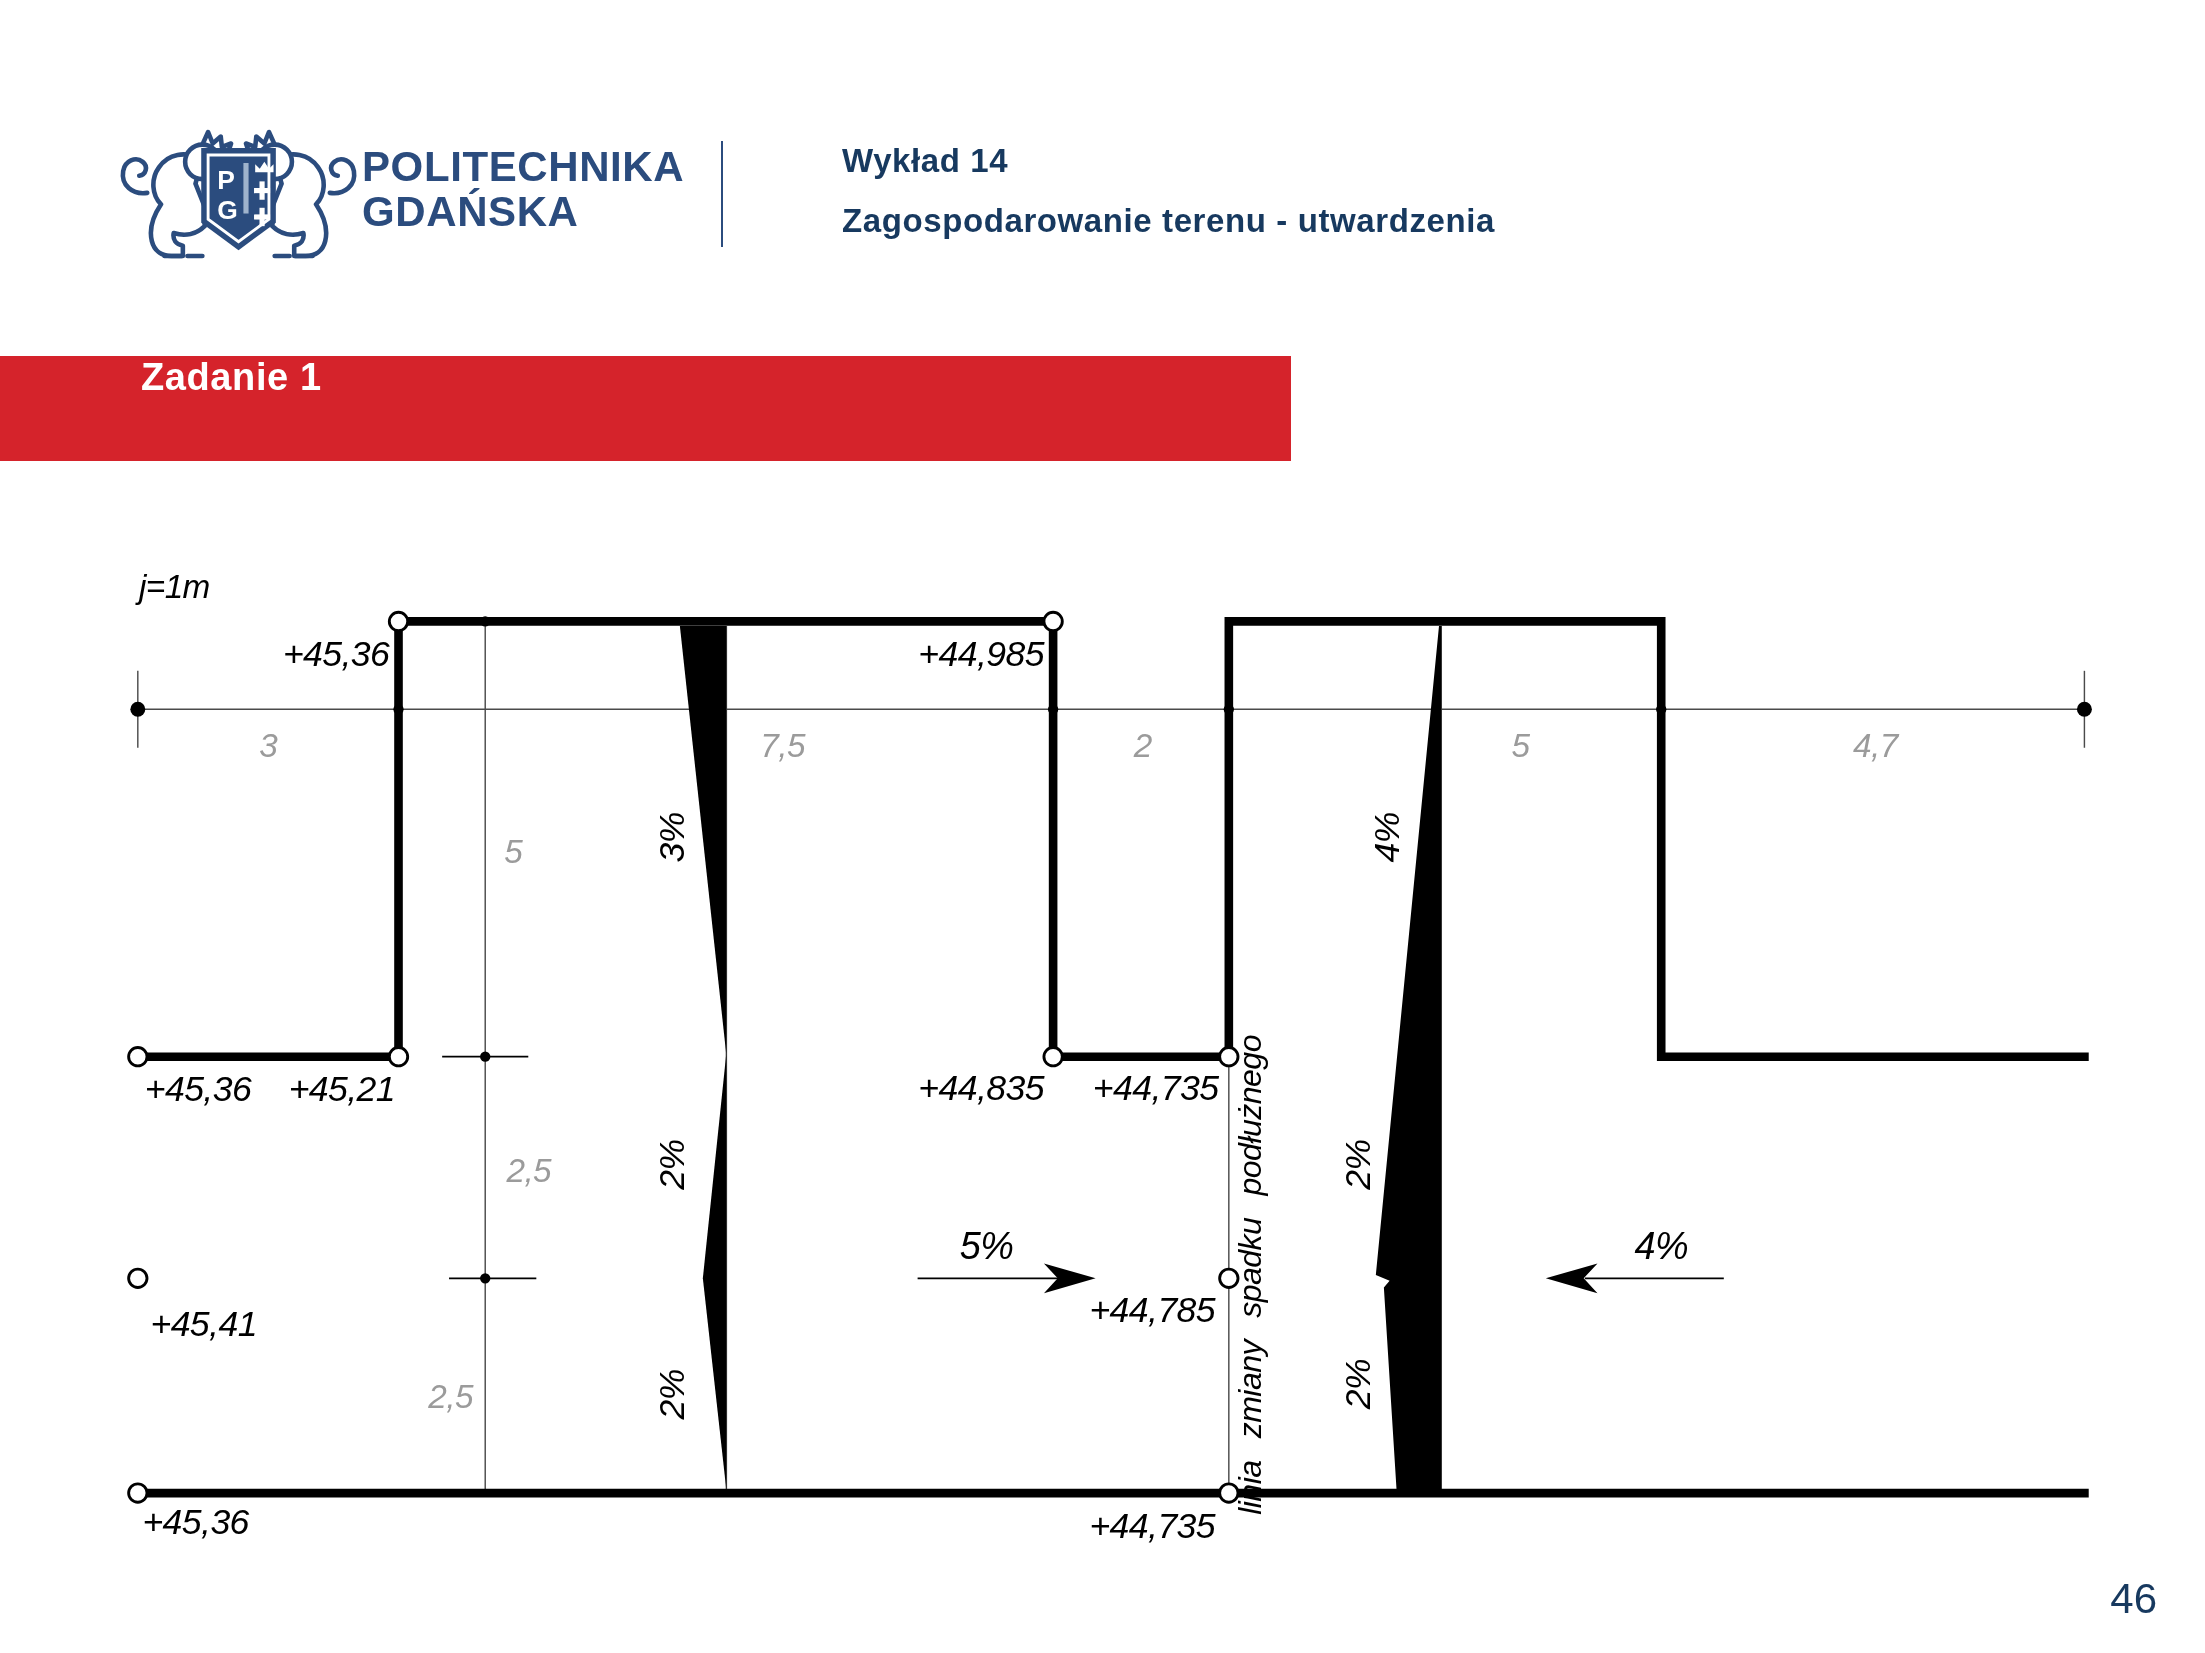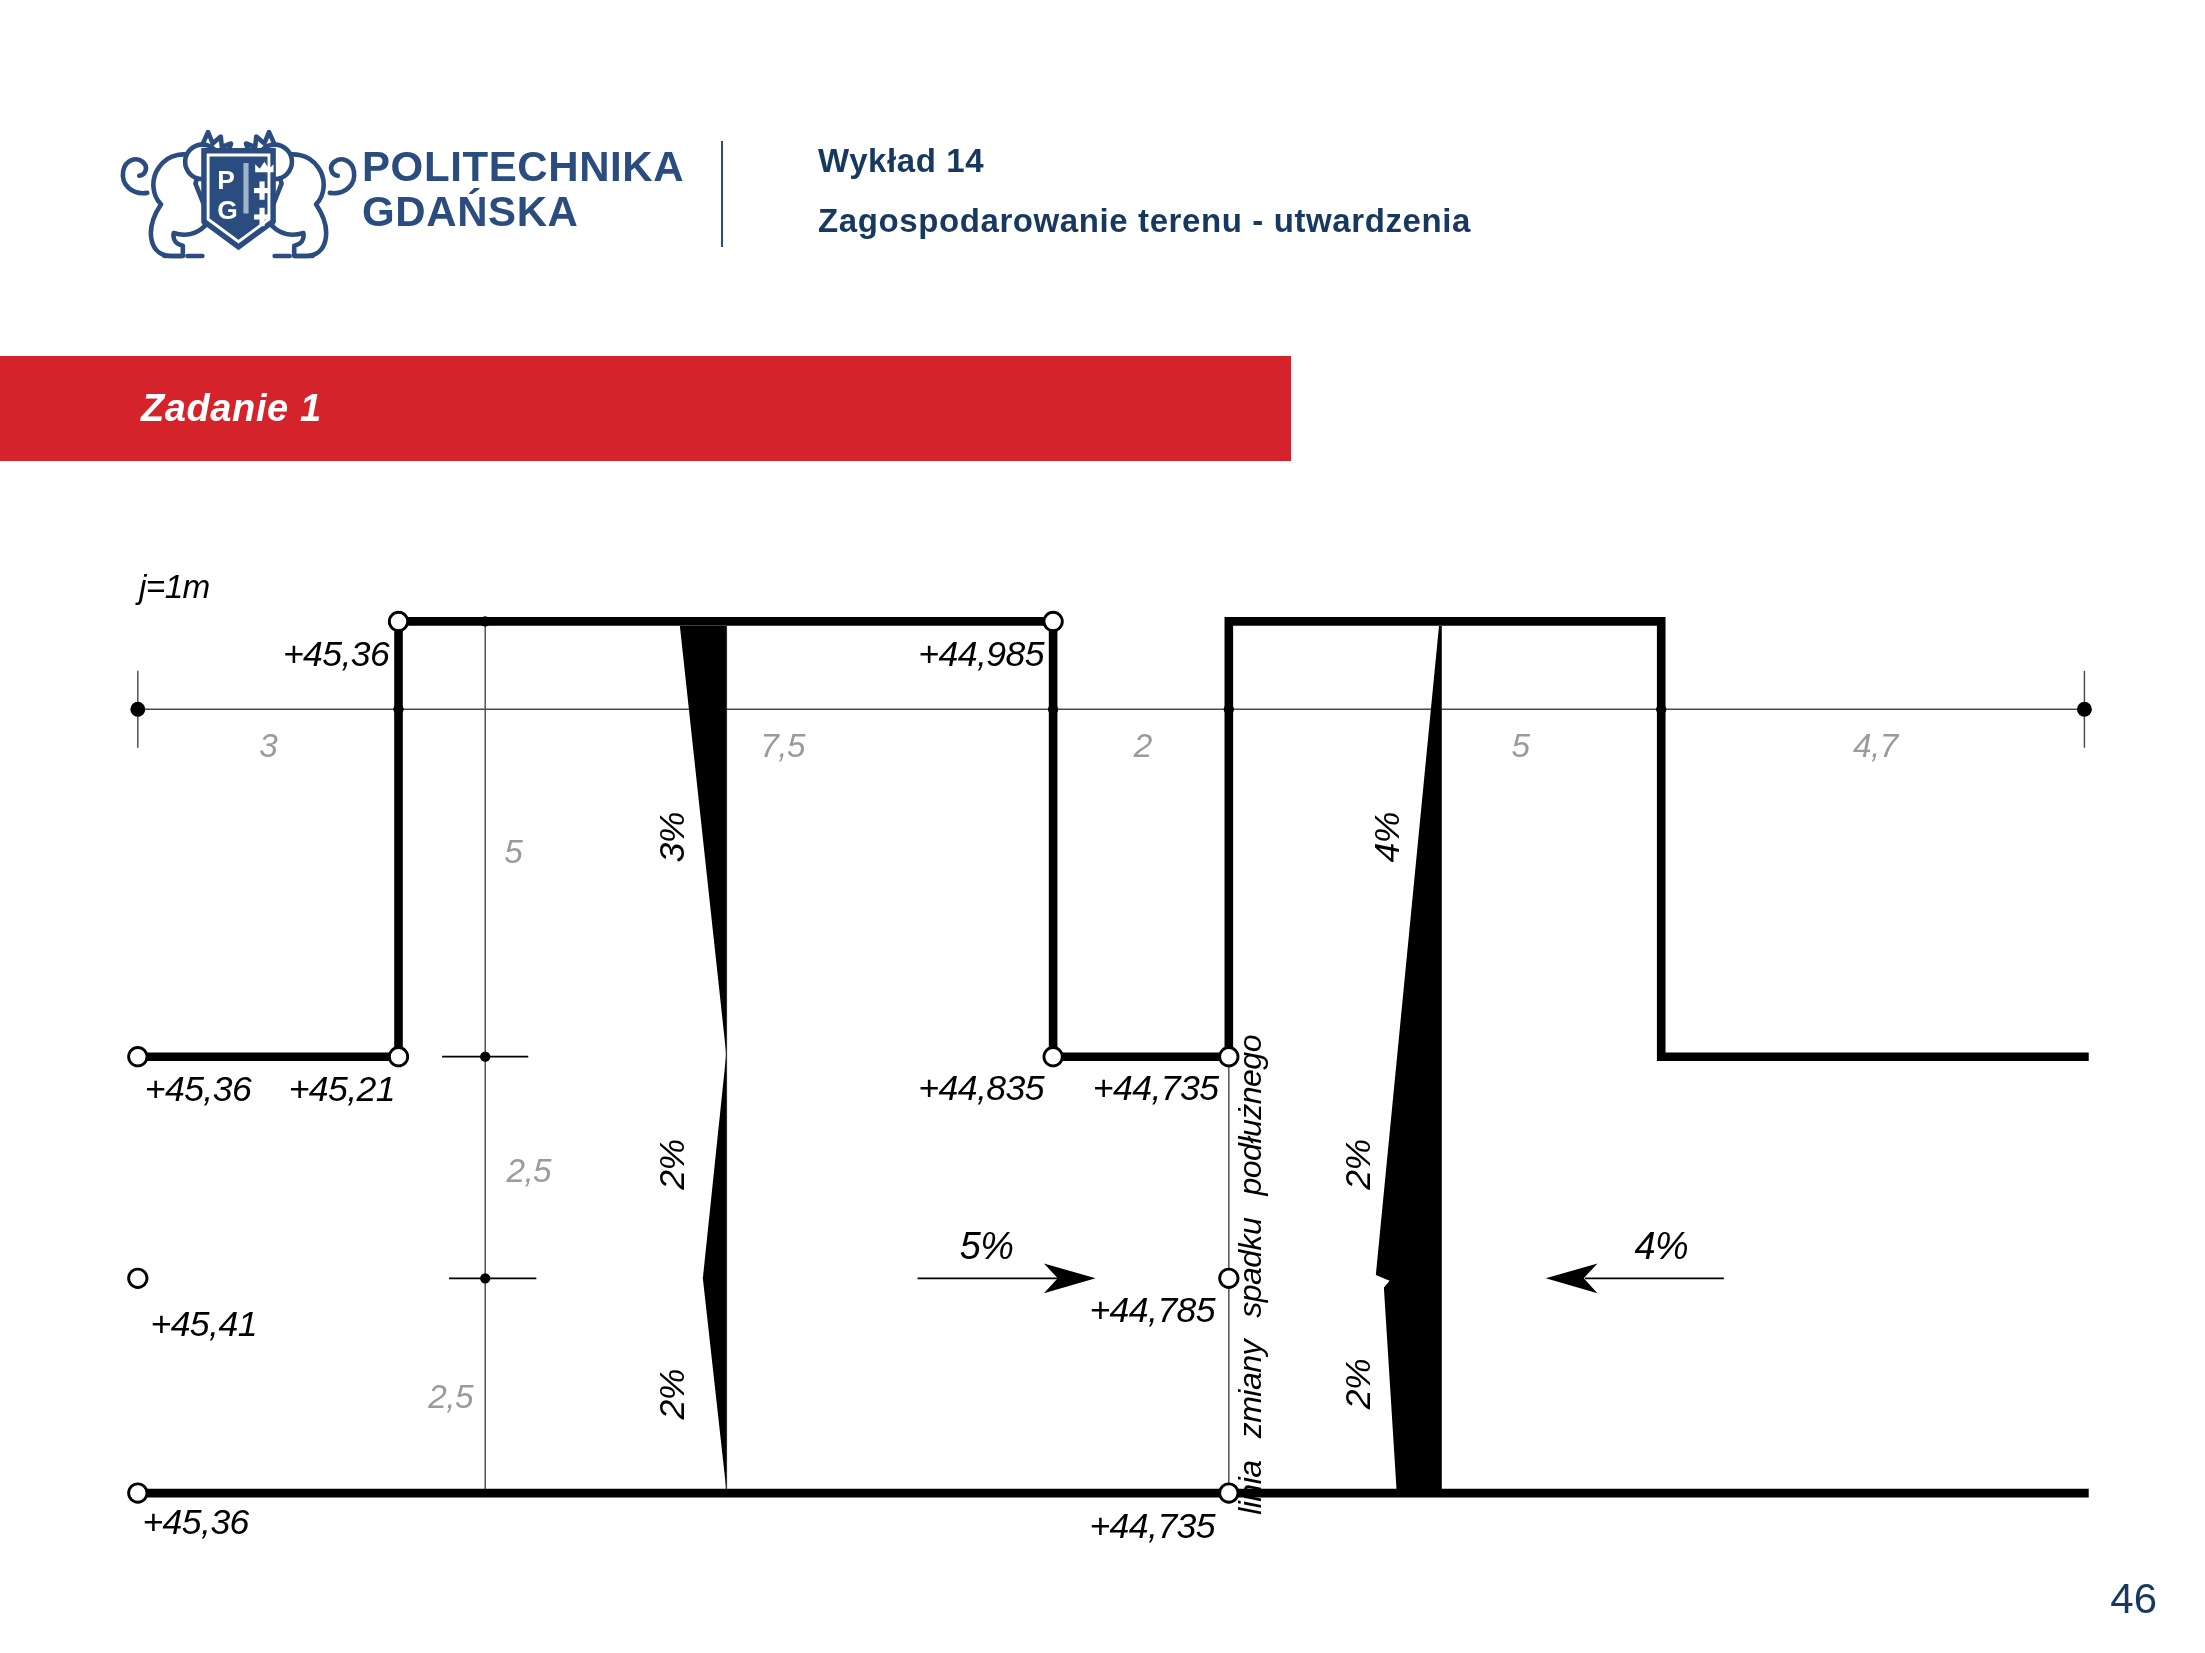--- a/index.html
+++ b/index.html
@@ -7,24 +7,24 @@
     --dim_gray:#9b9b9b; --line_thin:#4a4a4a;
   }
   html,body{margin:0;padding:0;}
   body{width:2205px;height:1654px;background:#ffffff;position:relative;
        font-family:"Liberation Sans", sans-serif;overflow:hidden;}
   .abs{position:absolute;}
   
   .brand{color:var(--logo_navy);font-weight:bold;line-height:1.06;
          font-size:42px;letter-spacing:0.6px;}
   .hdr-divider{width:2.3px;height:106px;background:var(--logo_navy);left:721px;top:141px;}
-  .lecture{color:var(--navy);font-weight:bold;font-size:33px;letter-spacing:0.6px;}
+  .lecture{color:var(--navy);font-weight:bold;font-size:33px;letter-spacing:0.6px;margin-left:24px;}
   
   .banner{left:0;top:356px;width:1291px;height:105px;background:var(--red);
-          display:flex;align-items:center;font-style:italic;}
+          display:flex;}
   .banner-title{color:#ffffff;font-weight:bold;font-size:38px;margin-left:141px;letter-spacing:0.6px;}
   
   .pagenum{color:var(--navy);font-size:42px;right:48px;top:1575px;}
   
   svg{position:absolute;left:0;top:0;}
   .thick{stroke:#000;stroke-width:15;fill:none;stroke-linecap:square;}
   .thin{stroke:var(--line_thin);stroke-width:2.5;fill:none;}
   .tick{stroke:#000;stroke-width:3;fill:none;}
   .wedge{fill:#000;stroke:none;}
   .node{fill:#fff;stroke:#000;stroke-width:5;}

